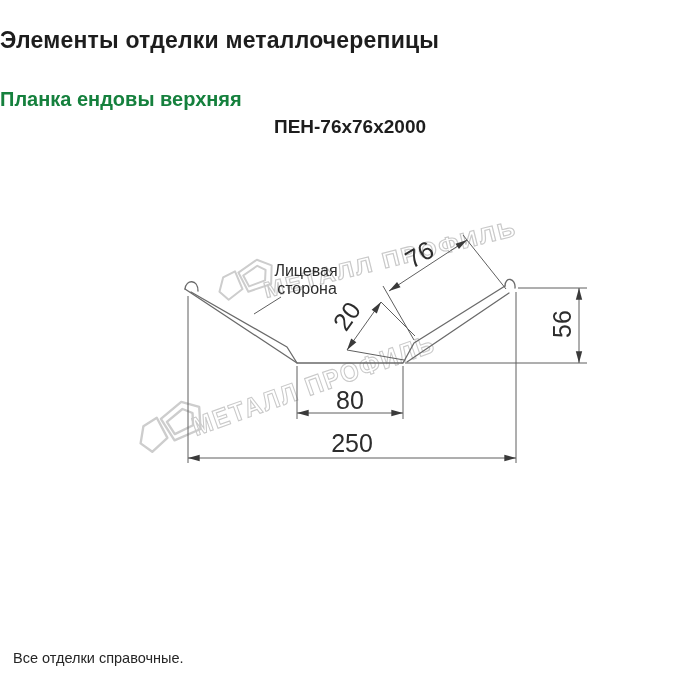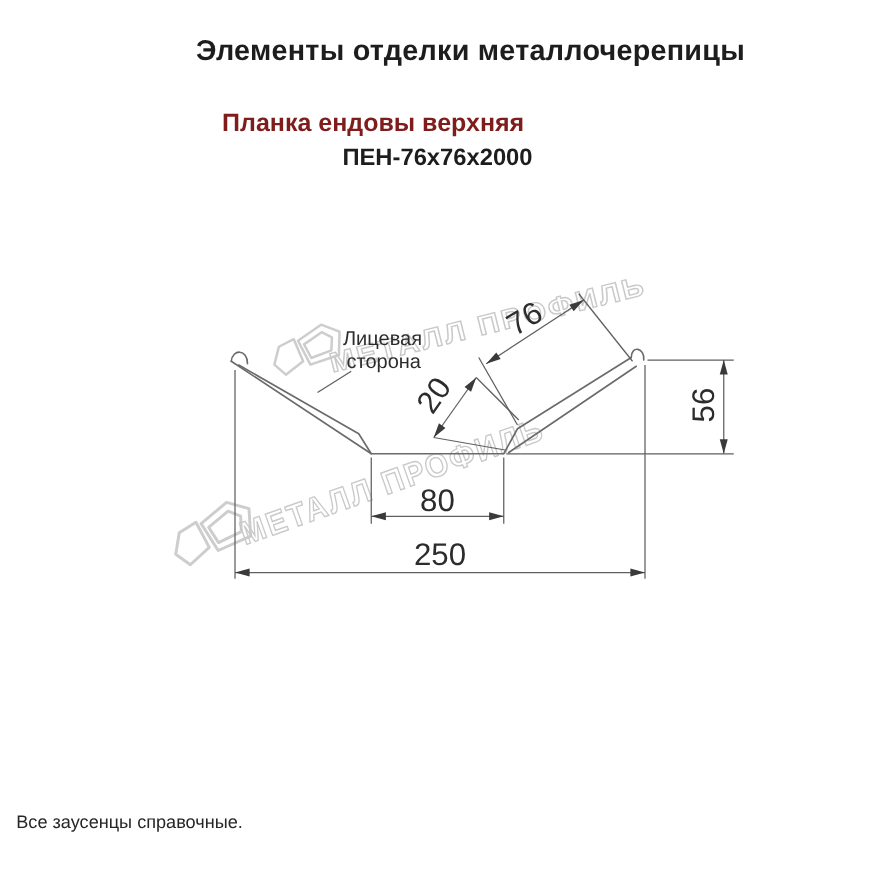--- a/index.html
+++ b/index.html
@@ -1,21 +1,21 @@
 <!DOCTYPE html>
 <html><head>
 <meta charset="utf-8">
 <style>
   html,body{margin:0;padding:0;background:#fff;}
   .page{position:relative;width:700px;height:700px;background:#ffffff;overflow:hidden;
         font-family:"Liberation Sans",sans-serif;color:#1d1d1d;}
-  .main-title{position:absolute;top:27px;left:0;width:596px;text-align:right;
+  .main-title{position:absolute;top:27px;left:0;width:596px;text-align:left;
         font-size:23px;font-weight:bold;letter-spacing:.2px;color:#1d1d1d;}
-  .subtitle{position:absolute;top:88px;left:0;width:597px;text-align:center;
-        font-size:20px;font-weight:bold;color:#7f1d1d;}
+  .subtitle{position:absolute;top:88px;left:0;width:597px;
+        font-size:20px;font-weight:bold;color:#15803d;}
   .product-code{position:absolute;top:116px;left:0;width:700px;text-align:center;
         font-size:19px;font-weight:bold;color:#1d1d1d;}
   .drawing{position:absolute;left:0;top:0;width:700px;height:700px;}
   .notes{position:absolute;left:13px;top:649px;font-size:14.5px;line-height:19.5px;color:#262626;}
   svg text{font-family:"Liberation Sans",sans-serif;}
   .dim-text{font-size:25px;fill:#2c2c2c;}
   .label-text{font-size:16px;fill:#2c2c2c;}
   .wm-text{font-size:22px;font-weight:bold;fill:none;stroke:#c9c9c9;stroke-width:1.1px;letter-spacing:2px;}
   .wm-text-big{font-size:26px;}
   .profile-line{stroke:#6a6a6a;stroke-width:1.3;fill:none;stroke-linejoin:round;stroke-linecap:round;}
@@ -98,15 +98,15 @@
 
     <g>
       <path class="dim-line" d="M 518,288 L 587,288"></path>
       <path class="dim-line" d="M 405,363 L 587,363"></path>
       <path class="dim-line" d="M 579,288 L 579,363" marker-start="url(#arr)" marker-end="url(#arr)"></path>
       <text class="dim-text" transform="translate(571,324) rotate(-90)" text-anchor="middle">56</text>
     </g>
   </svg>
 
   <div class="notes">
-    <div>Все заусенцы справочные.</div>
+    <div>Все отделки справочные.</div>
   </div>
 </div>
 
 </body></html>

